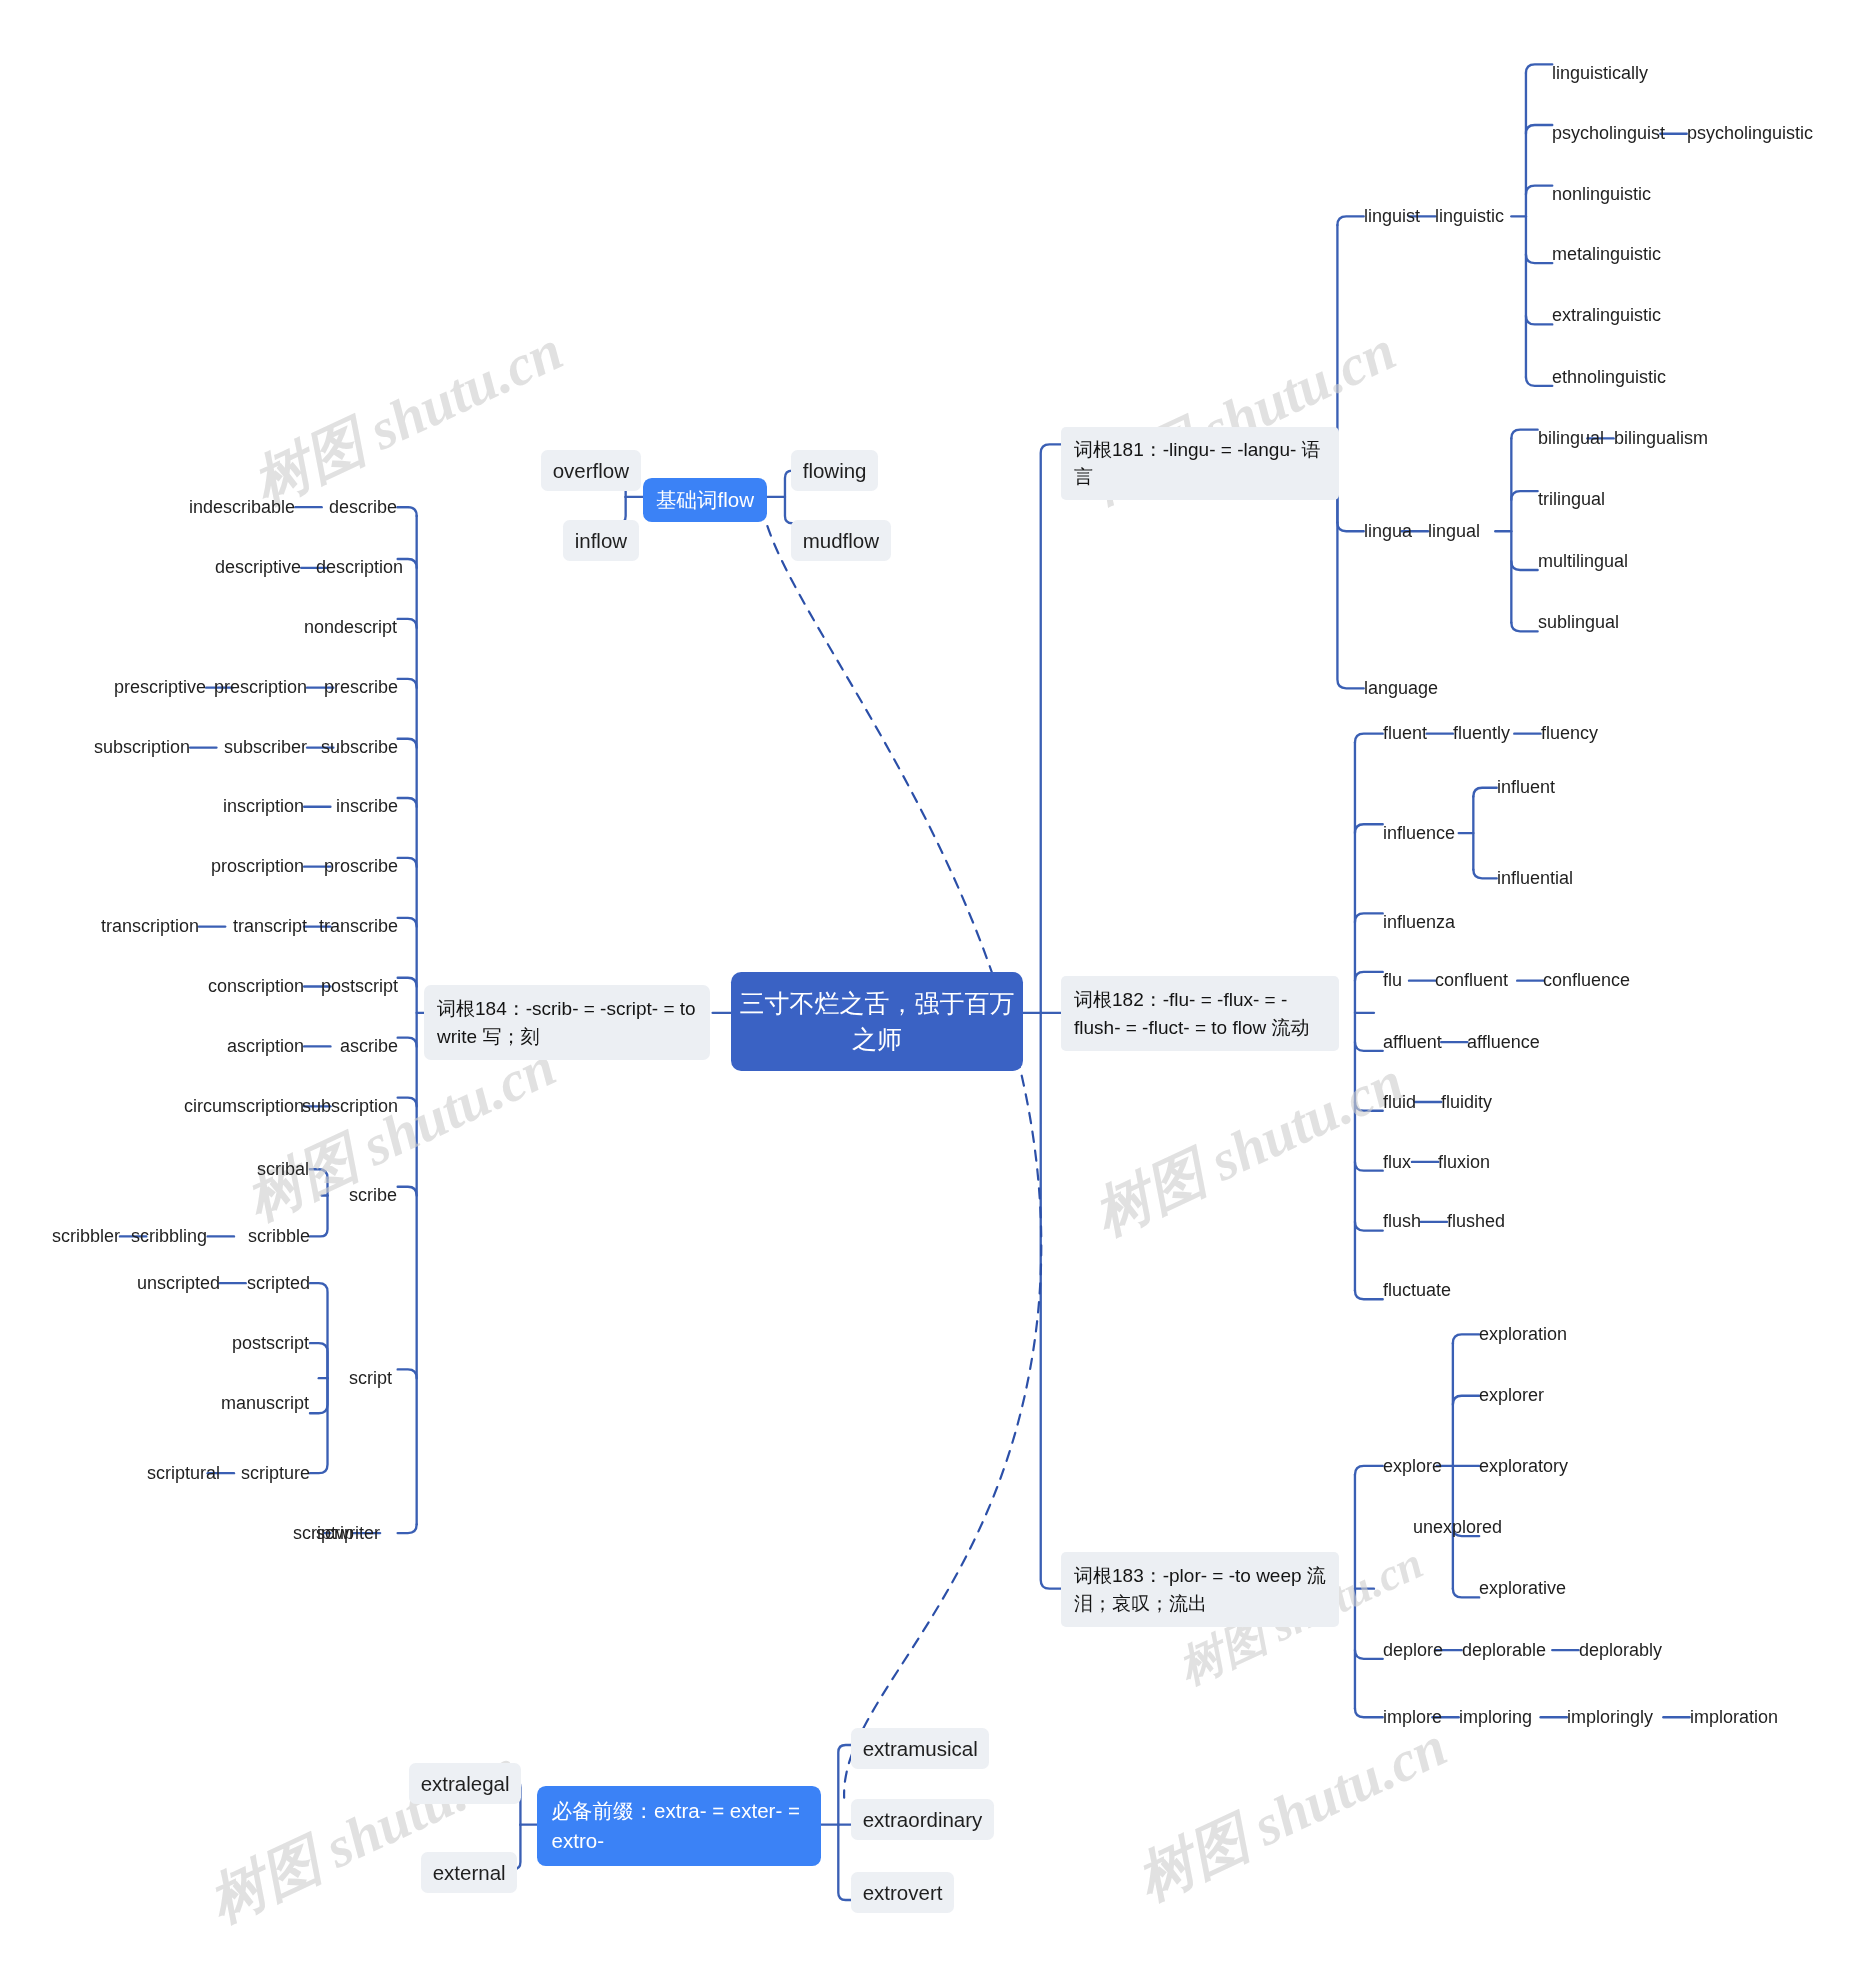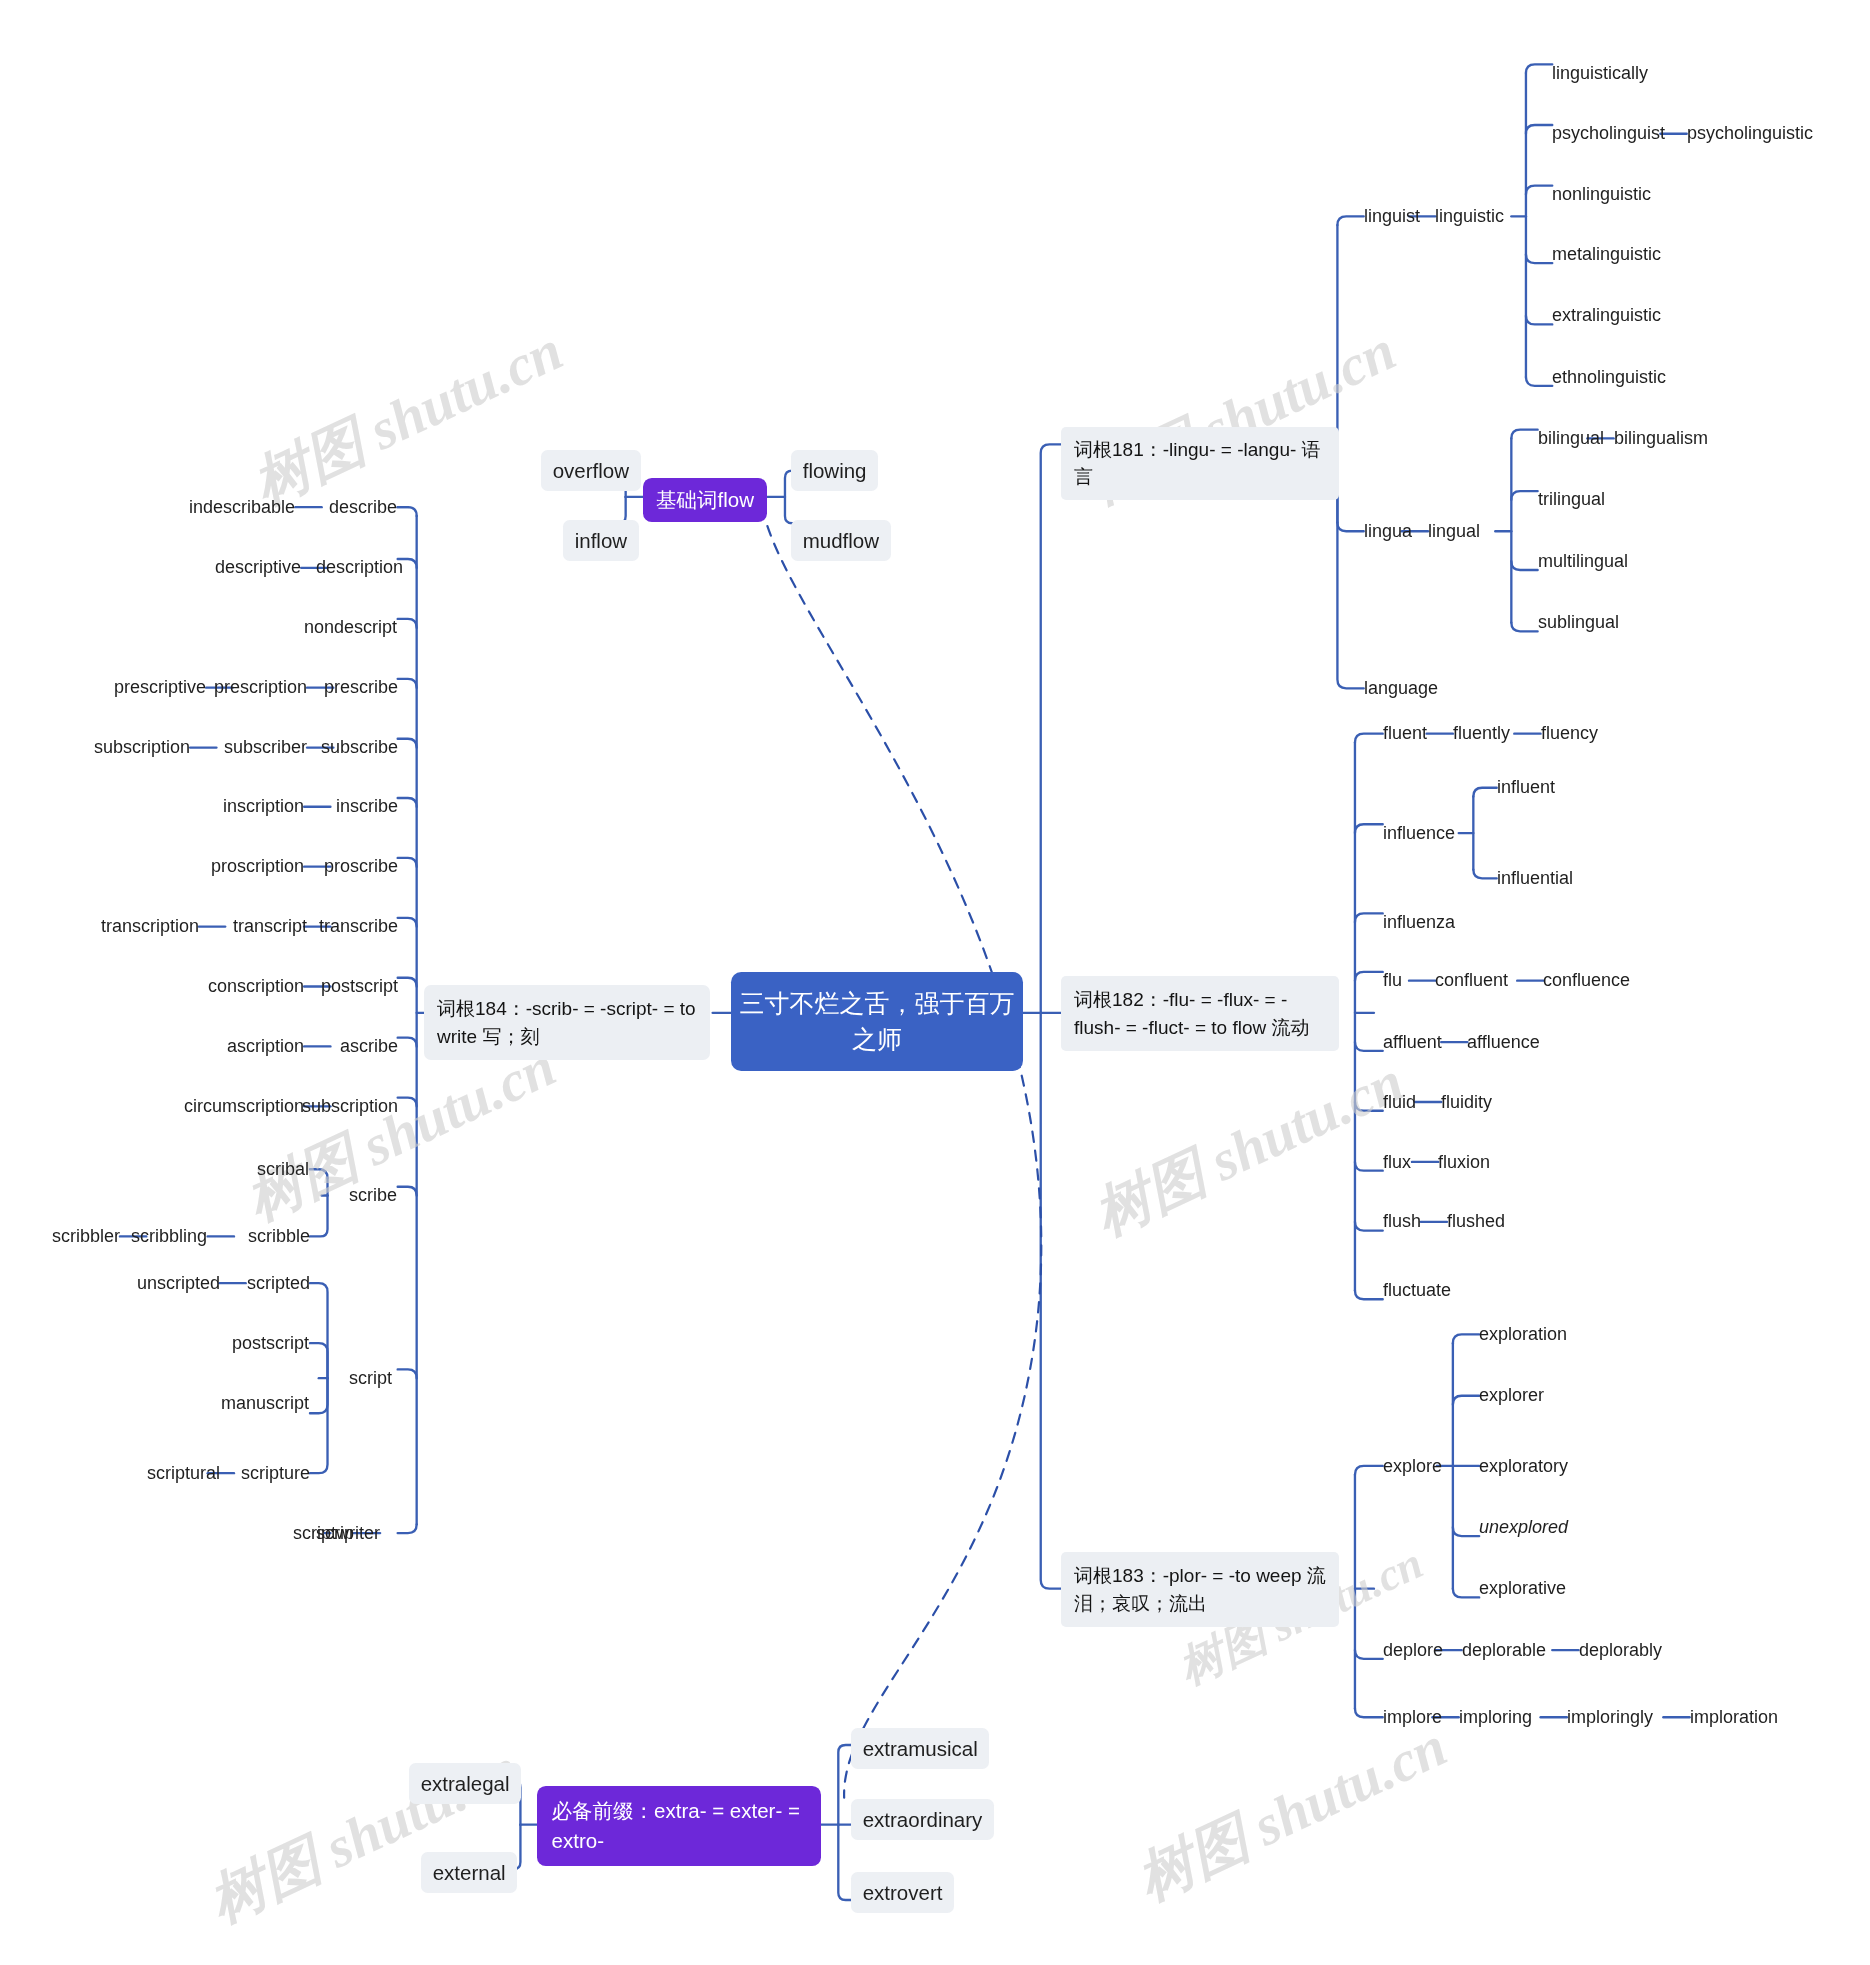--- a/index.html
+++ b/index.html
@@ -41,21 +41,21 @@
     background:#eceff3;
     border-radius:5.1px;
     padding:10.2px 13px;
     font-size:19px;
     color:#141414;
     white-space:normal;
     line-height:1.45;
     display:block;
   }
   .blue-box{
-    background:#6d28d9;
+    background:#3b82f6;
     border-radius:8.8px;
     color:#ffffff;
     padding:10.2px 14.6px;
     font-size:20.5px;
     white-space:normal;
     line-height:1.45;
     display:block;
   }
   .center-box{
     background:#3a62c4;
@@ -379,21 +379,21 @@
   <div class="node leaf lt" style="left:1447px;top:1209px;">flushed</div>
 
   <div class="node leaf lt" style="left:1383px;top:1278px;">fluctuate</div>
 
   <div class="node branch-box" style="left:1061px;top:1552px;width:278px;">词根183：-plor- = -to weep 流泪；哀叹；流出</div>
 
   <div class="node leaf lt" style="left:1383px;top:1454px;">explore</div>
   <div class="node leaf lt" style="left:1479px;top:1322px;">exploration</div>
   <div class="node leaf lt" style="left:1479px;top:1383px;">explorer</div>
   <div class="node leaf lt" style="left:1479px;top:1454px;">exploratory</div>
-  <div class="node leaf lt" style="left:1479px;top:1515px;font-style:italic;">unexplored</div>
+  <div class="node leaf lt" style="left:1413px;top:1515px;">unexplored</div>
   <div class="node leaf lt" style="left:1479px;top:1576px;">explorative</div>
 
   <div class="node leaf lt" style="left:1383px;top:1638px;">deplore</div>
   <div class="node leaf lt" style="left:1462px;top:1638px;">deplorable</div>
   <div class="node leaf lt" style="left:1579px;top:1638px;">deplorably</div>
 
   <div class="node leaf lt" style="left:1383px;top:1705px;">implore</div>
   <div class="node leaf lt" style="left:1459px;top:1705px;">imploring</div>
   <div class="node leaf lt" style="left:1567px;top:1705px;">imploringly</div>
   <div class="node leaf lt" style="left:1690px;top:1705px;">imploration</div>

